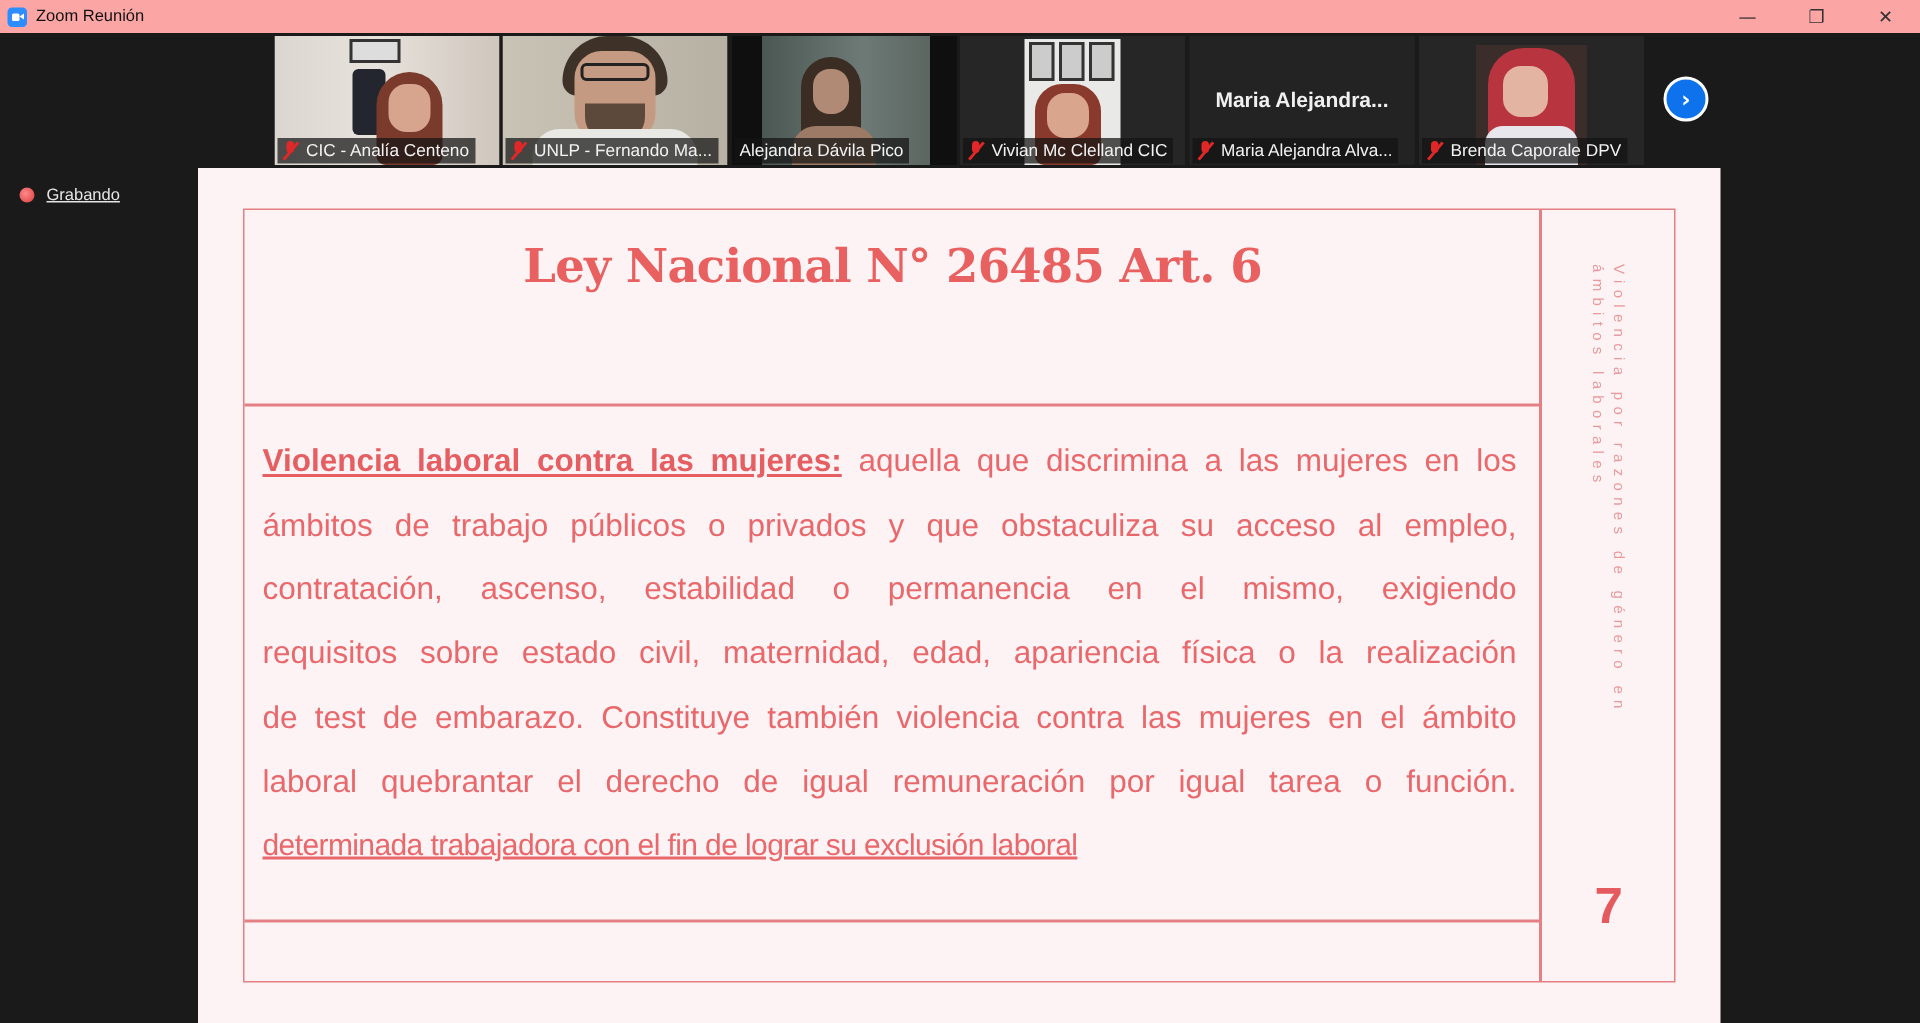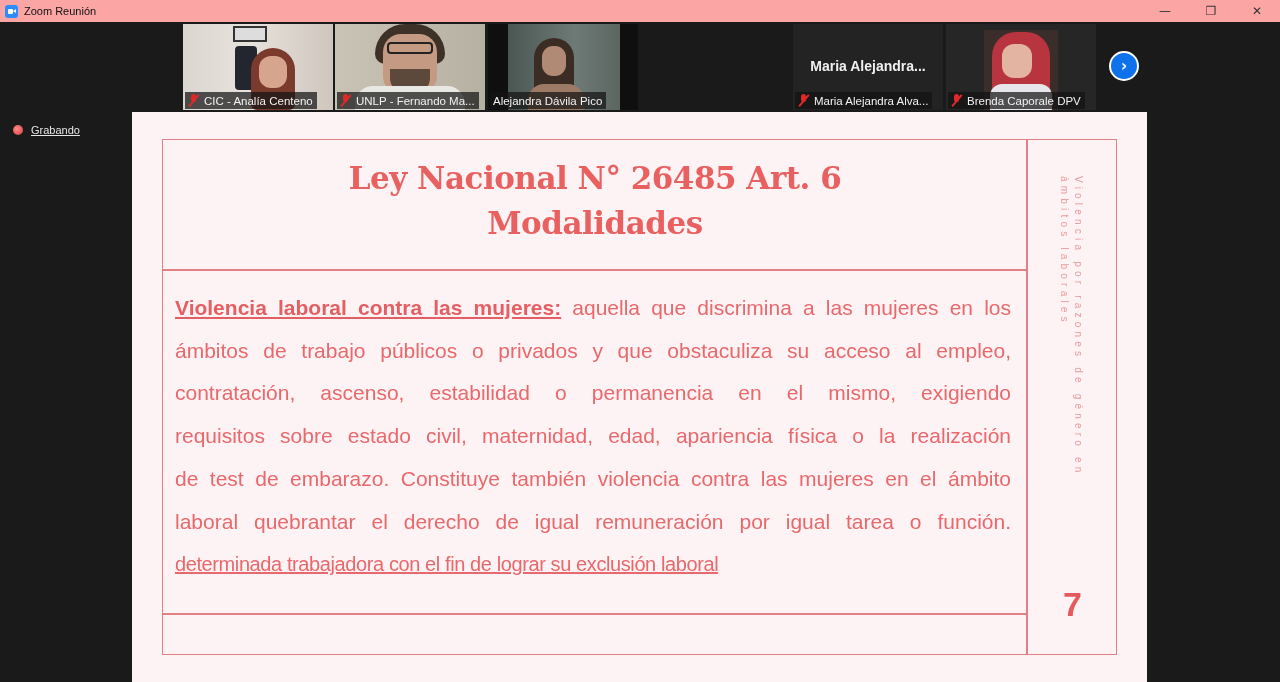--- a/index.html
+++ b/index.html
@@ -102,20 +102,34 @@
       <div style="position:absolute;left:20px;top:0;width:112px;height:86px;background:linear-gradient(90deg,#4b5753,#6e7a76 60%,#5b6661);"></div>
       <div style="position:absolute;left:46px;top:14px;width:40px;height:70px;background:#3b2c24;border-radius:20px 20px 4px 4px;"></div>
       <div style="position:absolute;left:54px;top:22px;width:24px;height:30px;background:#b08a74;border-radius:11px;"></div>
       <div style="position:absolute;left:40px;top:60px;width:56px;height:26px;background:#9c7a66;border-radius:16px 16px 0 0;"></div>
     </div>
     <div class="namebar">
       <span class="name">Alejandra Dávila Pico</span>
     </div>
   </div>
 
+  <div class="tile" style="left:640px">
+    <div class="video" style="background:#262626;">
+      <div style="position:absolute;left:43px;top:2px;width:64px;height:84px;background:#e9e9e7;"></div>
+      <div style="position:absolute;left:46px;top:4px;width:17px;height:26px;border:2px solid #333;background:#ccc;"></div>
+      <div style="position:absolute;left:66px;top:4px;width:17px;height:26px;border:2px solid #333;background:#ccc;"></div>
+      <div style="position:absolute;left:86px;top:4px;width:17px;height:26px;border:2px solid #333;background:#ccc;"></div>
+      <div style="position:absolute;left:50px;top:32px;width:44px;height:54px;background:#8a3a2c;border-radius:18px 18px 6px 6px;"></div>
+      <div style="position:absolute;left:58px;top:38px;width:28px;height:30px;background:#d9a58c;border-radius:12px;"></div>
+    </div>
+    <div class="namebar">
+      <span class="mic-muted"></span>
+      <span class="name">Vivian Mc Clelland CIC</span>
+    </div>
+  </div>
 
   <div class="tile" style="left:793px">
     <div class="video" style="background:#232323;">
       <div class="center-name">Maria  Alejandra...</div>
     </div>
     <div class="namebar">
       <span class="mic-muted"></span>
       <span class="name">Maria Alejandra  Alva...</span>
     </div>
   </div>
@@ -144,21 +158,20 @@
 </div>
 
 <div class="slide">
   <div class="frame">
     <div class="col-divider"></div>
     <div class="title-divider"></div>
     <div class="bottom-divider"></div>
 
     <div class="title">
       <div>Ley Nacional N° 26485 Art. 6</div>
-      <div>Modalidades</div>
     </div>
 
     <div class="body">
       <span class="line" style="word-spacing: 0px;"><span class="term">Violencia laboral contra las mujeres:</span><span> aquella que discrimina a las mujeres en los</span></span>
       <span class="line" style="word-spacing: 0px;">ámbitos de trabajo públicos o privados y que obstaculiza su acceso al empleo,</span>
       <span class="line" style="word-spacing: 0px;">contratación, ascenso, estabilidad o permanencia en el mismo, exigiendo</span>
       <span class="line" style="word-spacing: 0px;">requisitos sobre estado civil, maternidad, edad, apariencia física o la realización</span>
       <span class="line" style="word-spacing: 0px;">de test de embarazo. Constituye también violencia contra las mujeres en el ámbito</span>
       <span class="line" style="word-spacing: 0px;">laboral quebrantar el derecho de igual remuneración por igual tarea o función.</span>
       <span class="line last">determinada trabajadora con el fin de lograr su exclusión laboral</span>

